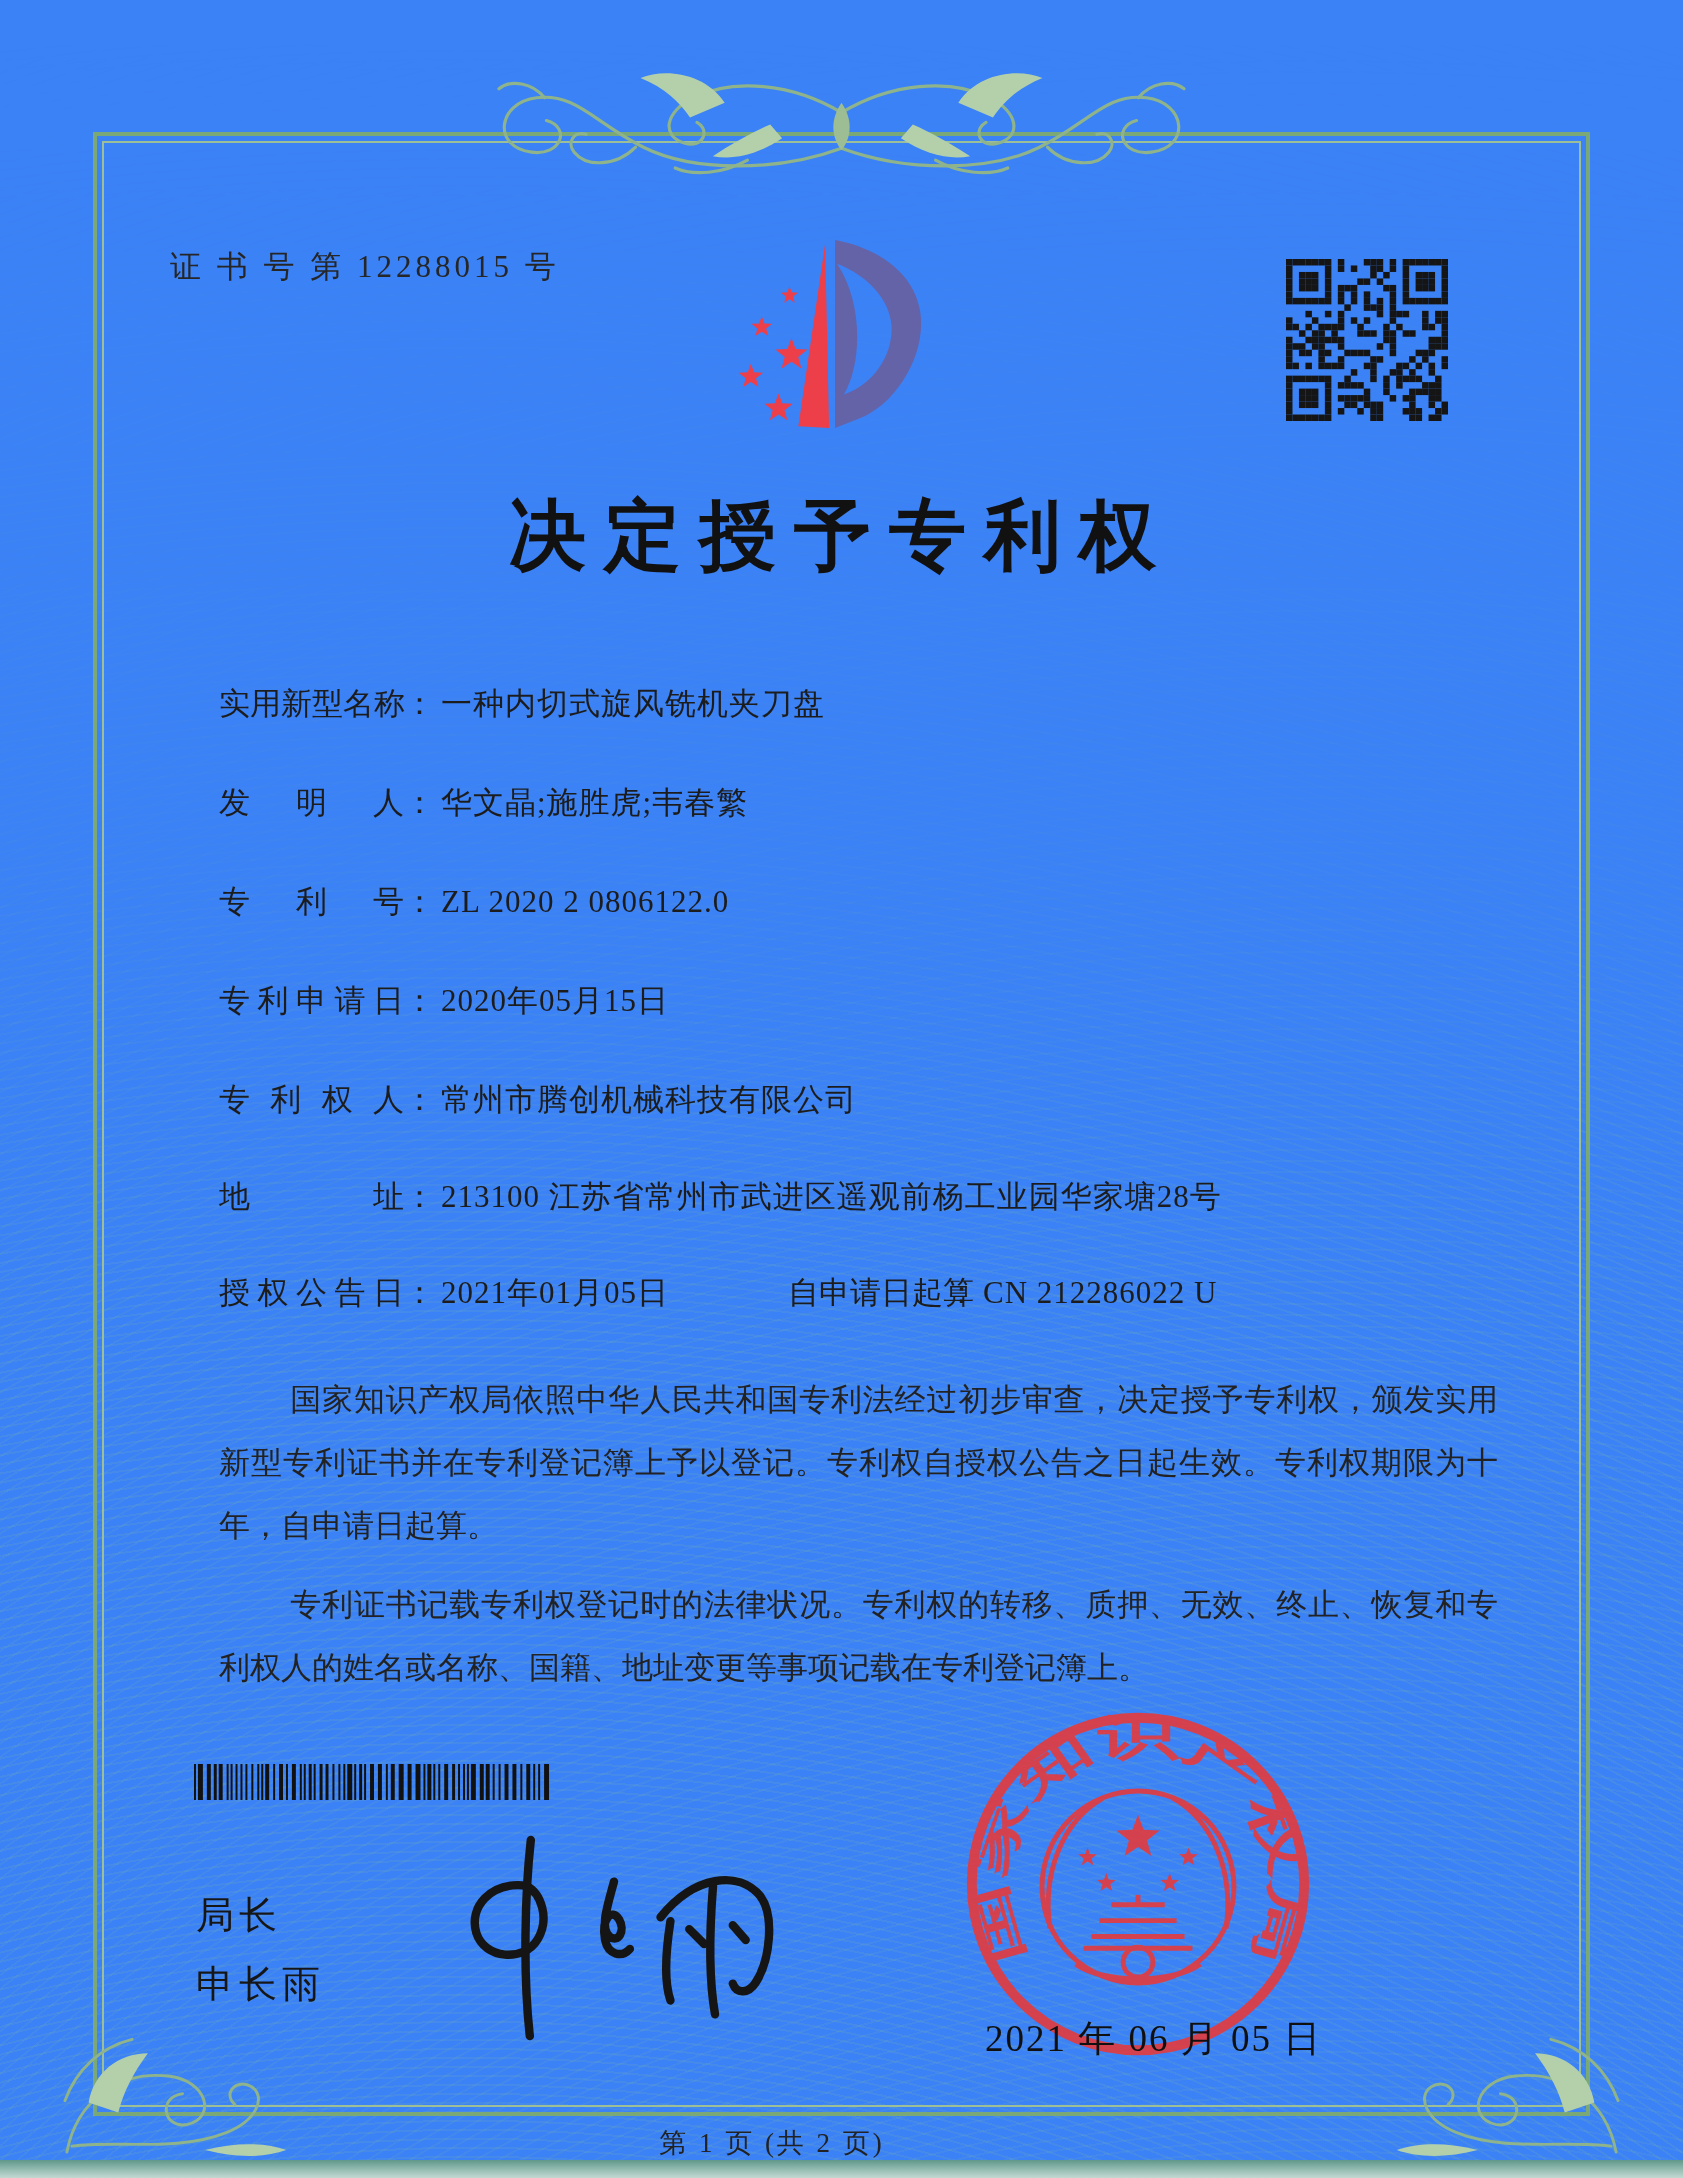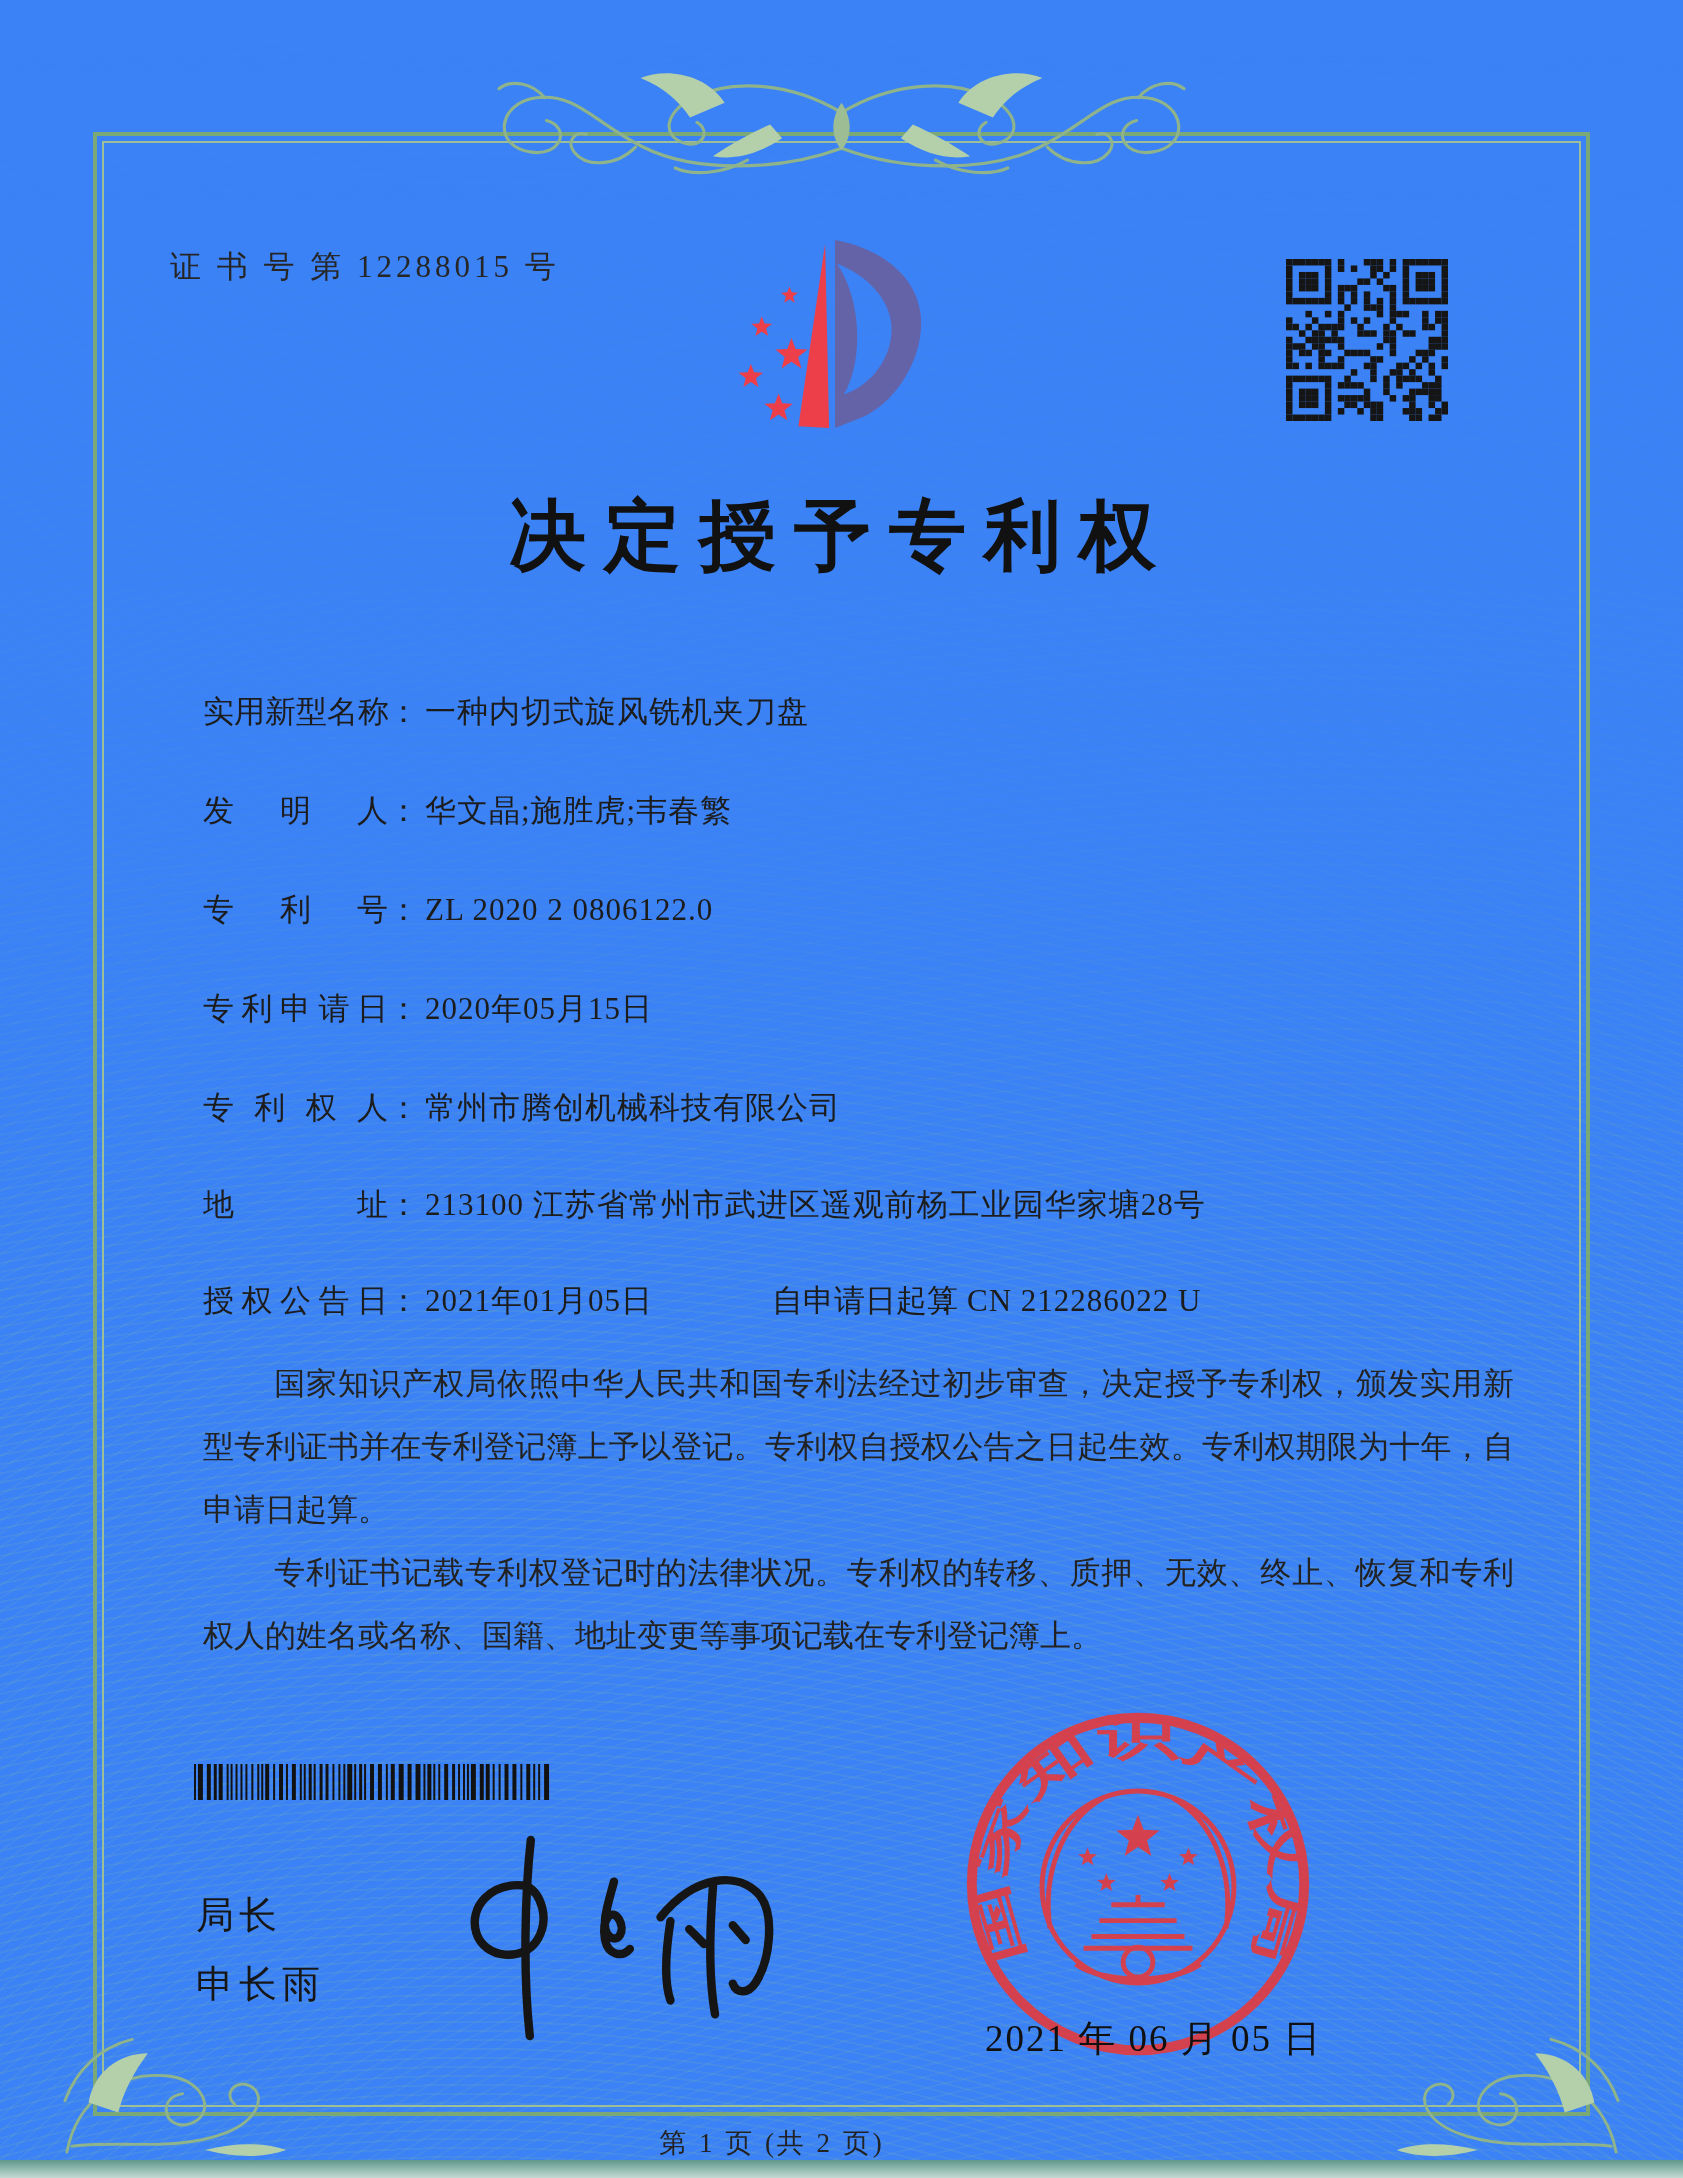--- a/index.html
+++ b/index.html
@@ -36,37 +36,37 @@
   .logo{ position:absolute; left:735px; top:234px; width:203px; height:210px; }
   .qr{ position:absolute; left:1286px; top:259px; width:162px; height:162px; }
 
   .title{
     position:absolute; left:0; top:485px; width:1683px; text-align:center;
     font-size:77px; font-weight:700; letter-spacing:18px; color:#111;
     white-space:nowrap;
   }
 
   .fields{ position:absolute; left:203px; top:683px; width:1312px; font-size:31px; }
-  .frow{ position:absolute; left:0; white-space:nowrap;margin-top:8px; }
+  .frow{ position:absolute; left:16px; white-space:nowrap; }
   .frow.r0{top:0px}.frow.r1{top:99px}.frow.r2{top:198px}.frow.r3{top:297px}
   .frow.r4{top:396px}.frow.r5{top:493px}.frow.r6{top:589px}
   .flabel{
     display:inline-block; width:185px; text-align:justify; text-align-last:justify;
     vertical-align:top;
   }
   .fcolon{ display:inline-block; margin:0 6px 0 0; }
   .fvalue{ letter-spacing:1px; }
   .grant2{ position:absolute; left:569px; top:0; white-space:nowrap; }
   .grant2 .flabel{ width:158px; }
 
   .body-text{
     position:absolute; left:203px; top:1352px; width:1311px;
     font-size:31px; line-height:63px; text-align:justify; color:#222;
   }
-  .body-text p{ margin:0; text-indent:2.3em; }
+  .body-text p{ margin:16px; text-indent:2.3em; }
 
   .barcode{ position:absolute; left:194px; top:1764px; width:358px; height:36px; }
 
   .signoff{
     position:absolute; left:196px; top:1881px;
     font-family:"Liberation Sans", sans-serif; font-size:38px; letter-spacing:5px;
     line-height:69px; color:#161616;
   }
   .signature{ position:absolute; left:411px; top:1824px; width:406px; height:238px; }
 

